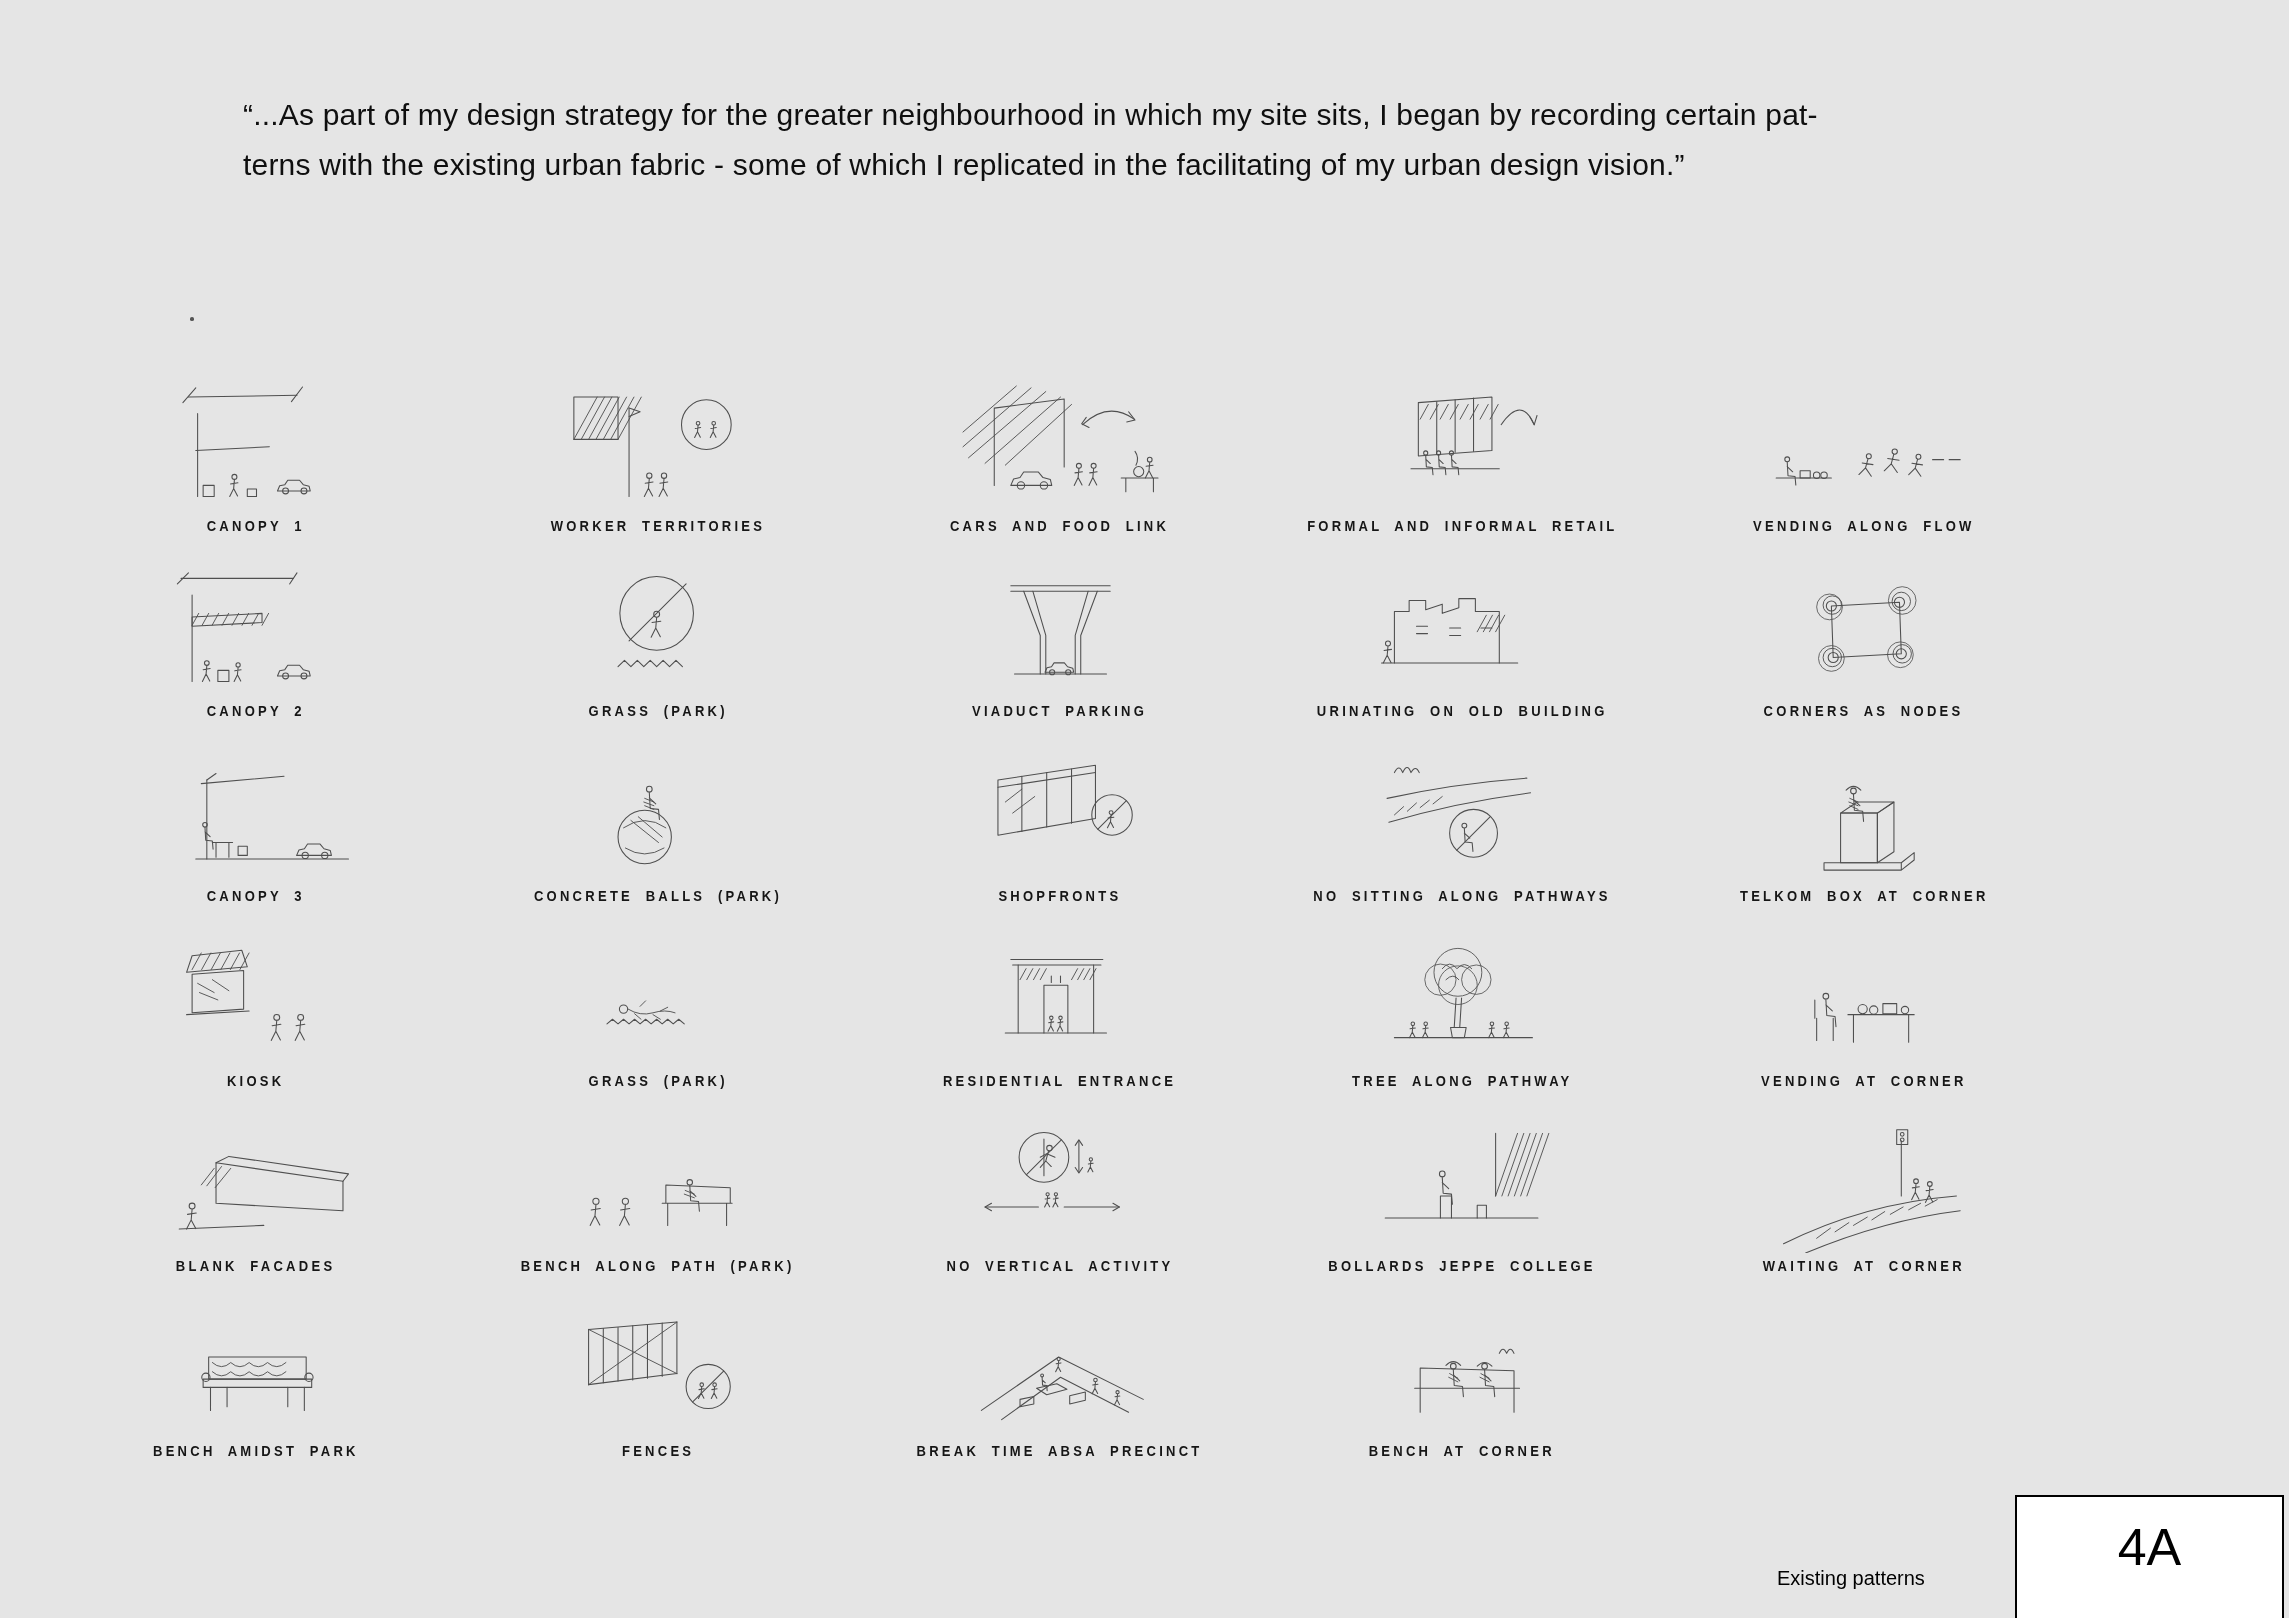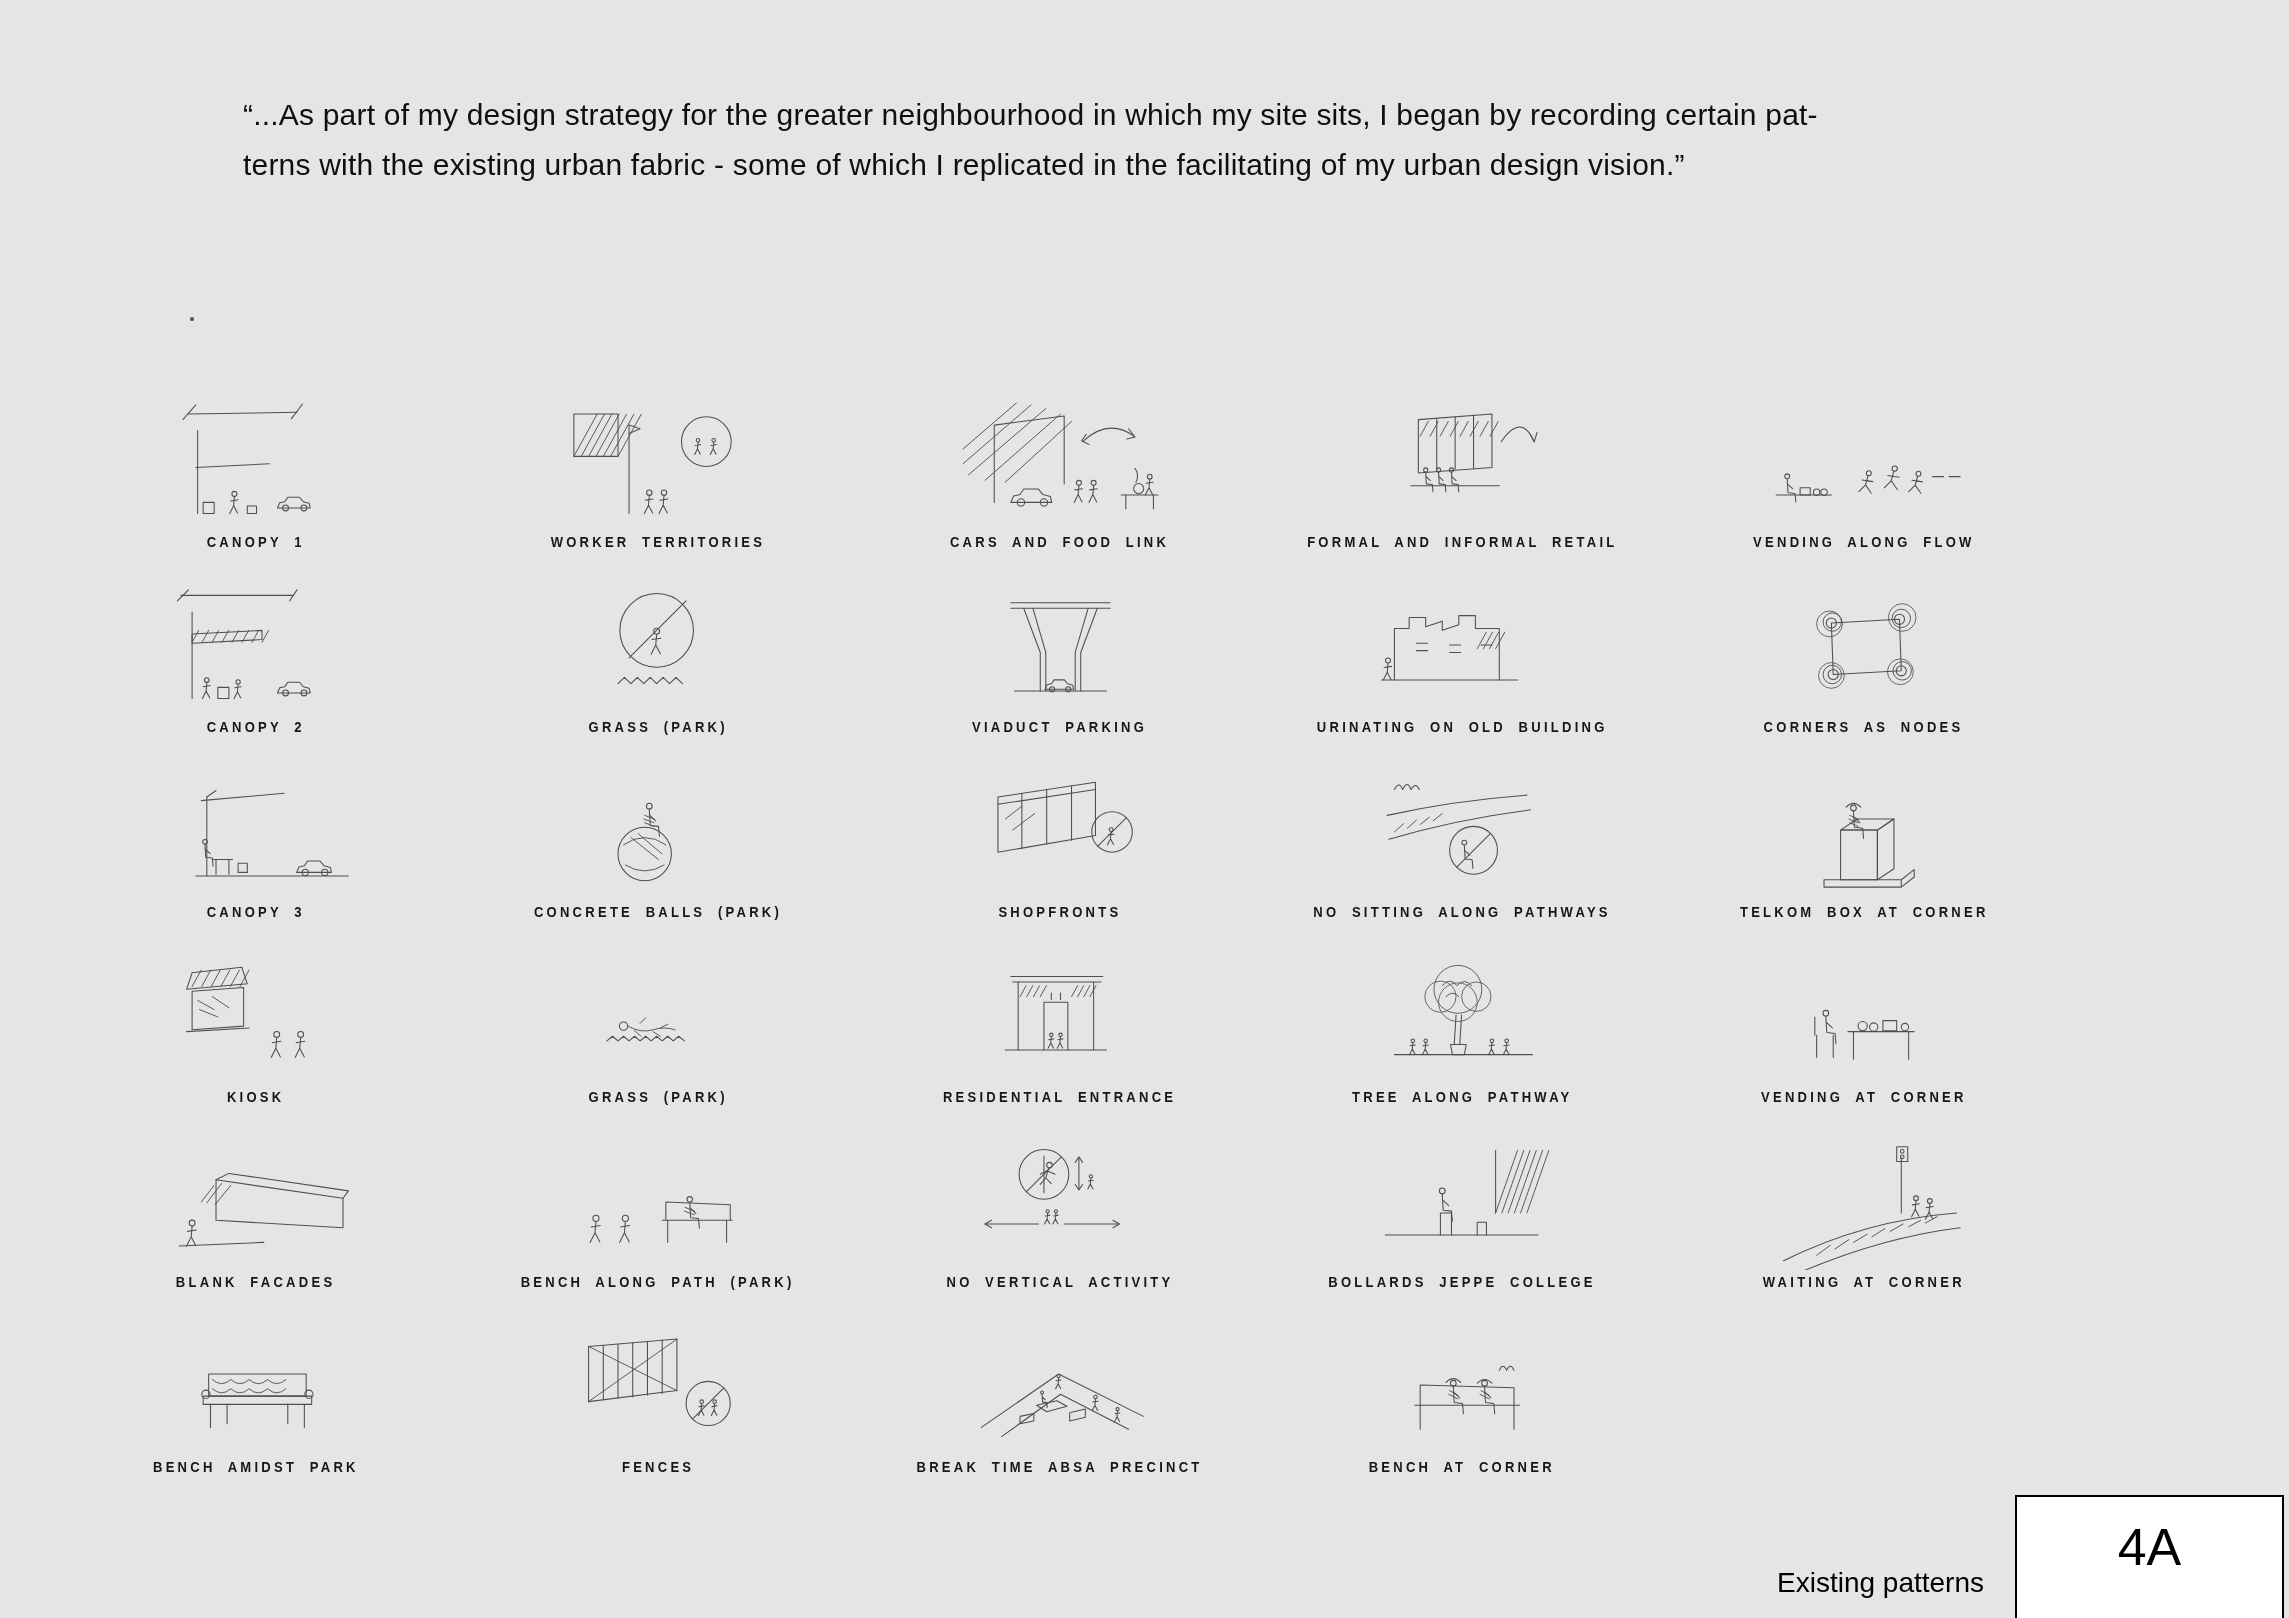--- a/index.html
+++ b/index.html
@@ -1,26 +1,26 @@
 <!DOCTYPE html>
 <html style="font-size:14.8px"><head>
 <meta charset="utf-8">
 <style>
   html,body{margin:0;padding:0;background:#ffffff;}
   body{width:2290px;height:1619px;position:relative;font-family:"Liberation Sans",sans-serif;color:#111;}
   .page{position:absolute;inset:0;background:#e5e5e5;overflow:hidden;}
   .quote{position:absolute;left:243px;top:90px;font-size:30px;line-height:50px;letter-spacing:0.2px;color:#0f0f0f;}
   .stray-dot{position:absolute;left:190px;top:317px;width:3.7px;height:3.7px;border-radius:50%;background:#555;}
   .grid{position:absolute;left:55px;top:367px;display:grid;grid-template-columns:repeat(5,402px);grid-auto-rows:185px;}
-  .cell{display:flex;flex-direction:column;align-items:center;justify-content:flex-end;padding-bottom:1.8px;}
+  .cell{display:flex;flex-direction:column;align-items:center;padding-bottom:1.8px;}
   .sketch{height:146px;display:flex;align-items:flex-end;justify-content:center;}
   .sketch svg{display:block;}
   .caption{margin-top:4.6px;font-size:14.8px;font-weight:700;letter-spacing:3.7px;word-spacing:6.5px;color:#161616;
            white-space:nowrap;transform:scaleX(.88);transform-origin:center;}
-  .footer-caption{position:absolute;left:1777px;top:1567px;font-size:28px;color:#000;}
+  .footer-caption{position:absolute;left:1777px;top:1567px;font-size:20px;color:#000;}
   .page-box{position:absolute;left:2015px;top:1495px;width:269px;height:159px;border:2.8px solid #000;
             box-sizing:border-box;display:flex;justify-content:center;align-items:flex-start;background:#fff;}
   .page-box span{font-size:52px;margin-top:20px;color:#000;}
 </style>
 </head>
 <body>
 
 <div class="page">
   <div class="quote">
     <div>“...As part of my design strategy for the greater neighbourhood in which my site sits, I began by recording certain pat-</div>

